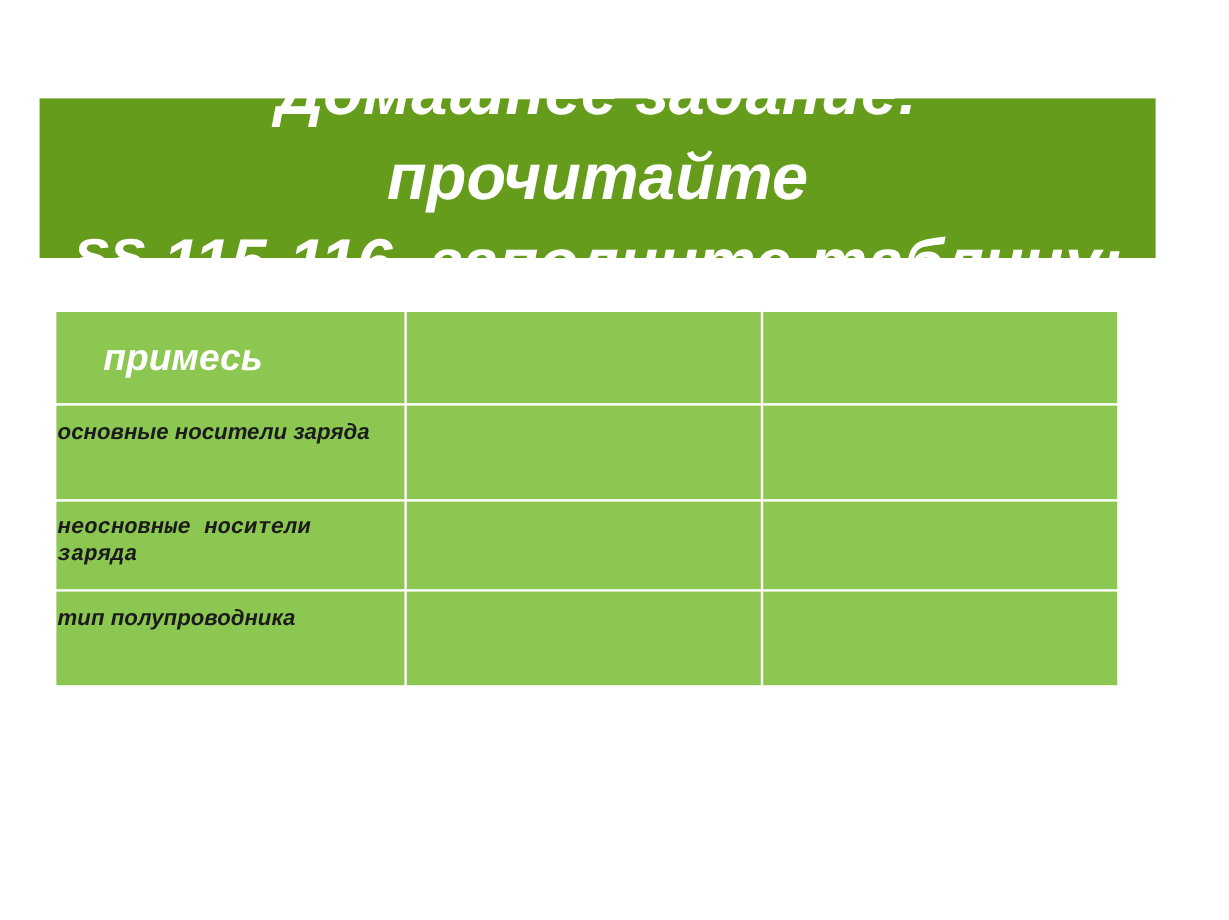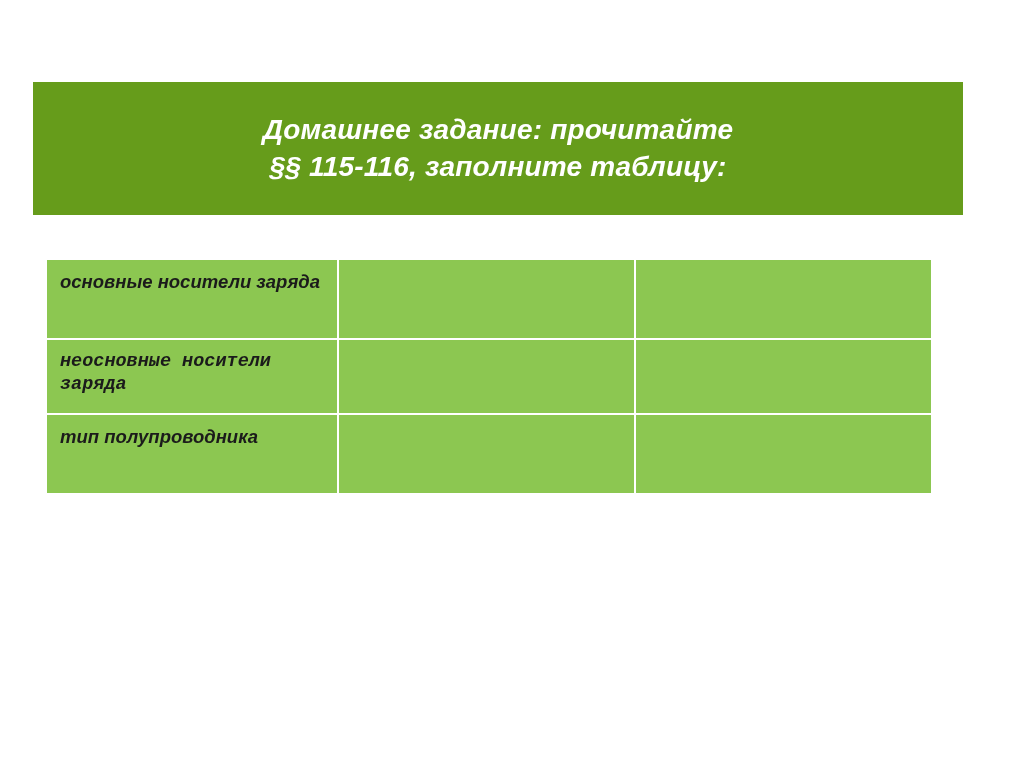--- a/index.html
+++ b/index.html
@@ -34,21 +34,21 @@
     display: flex;
     align-items: center;
     justify-content: center;
     box-sizing: border-box;
     padding: 0 20px;
   }
   .title-text {
     color: #ffffff;
     font-weight: bold;
     font-style: italic;
-    font-size: 28px;
+    font-size: 54px;
     line-height: 1.32;
     text-align: center;
     letter-spacing: 0.2px;
     white-space: pre-line;
   }
 
   
   .tbl {
     position: absolute;
     left: 45px;
@@ -83,21 +83,21 @@
   .tbl tr.r1 td { height: 80px; }
   .tbl tr.r2 td { height: 75px; font-family: Liberation Mono, monospace; }
   .tbl tr.r3 td { height: 80px; margin-top: 22px; }
 
   .row-label {
     color: #1b1b1b;
     font-weight: bold;
     font-style: italic;
     font-size: 18.5px;
     line-height: 1.25;
-    padding: 9px 8px 0 12px;
+    padding: 9px 8px 0 0;
   }
 
   .cell-empty {
     
   }
 </style>
 </head>
 <body>
 
 <div class="slide">
@@ -107,20 +107,27 @@
 §§ 115-116, заполните таблицу:</div>
   </div>
 
   <table class="tbl">
     <colgroup>
       <col class="c1">
       <col class="c2">
       <col class="c3">
     </colgroup>
     <tbody>
+      <tr class="head">
+        <td>
+          <div class="head-label">примесь</div>
+        </td>
+        <td class="cell-empty"></td>
+        <td class="cell-empty"></td>
+      </tr>
       <tr class="r1">
         <td>
           <div class="row-label">основные носители заряда</div>
         </td>
         <td class="cell-empty"></td>
         <td class="cell-empty"></td>
       </tr>
       <tr class="r2">
         <td>
           <div class="row-label">неосновные носители заряда</div>

